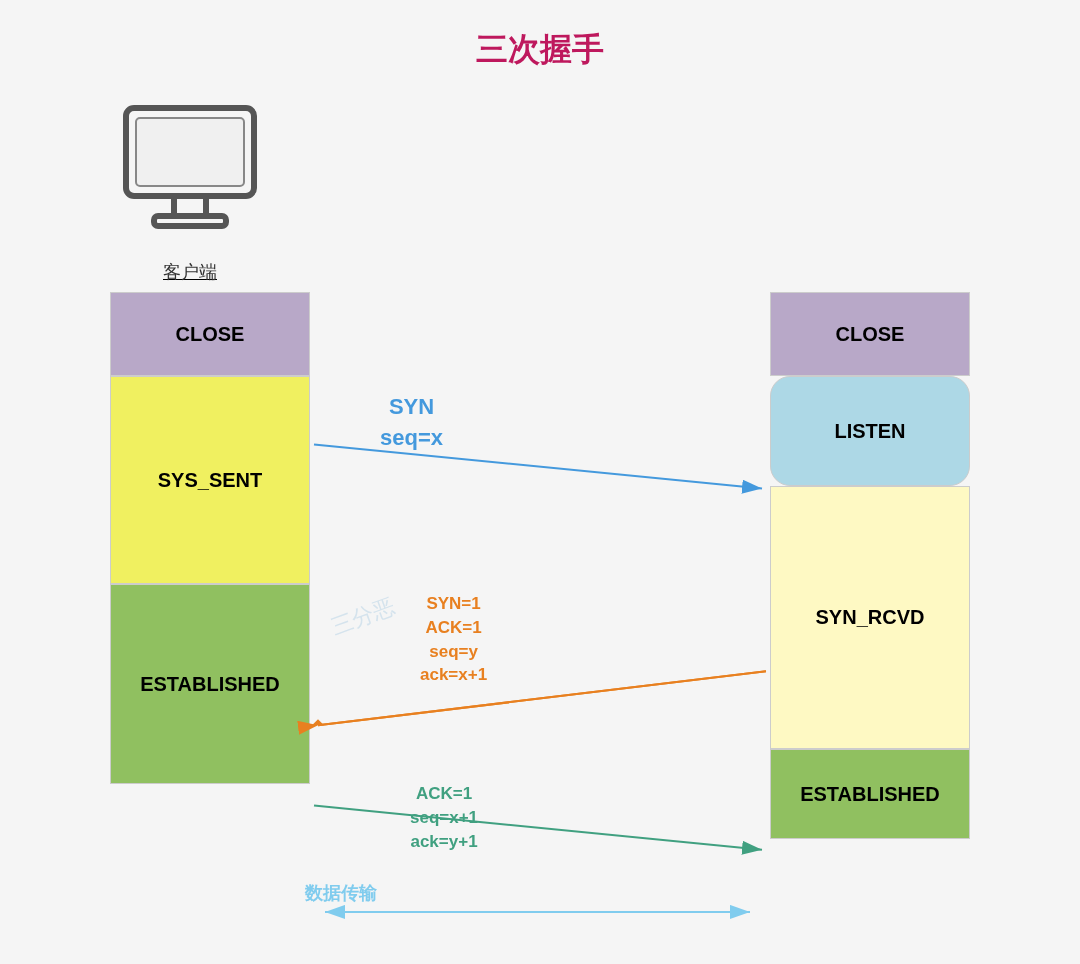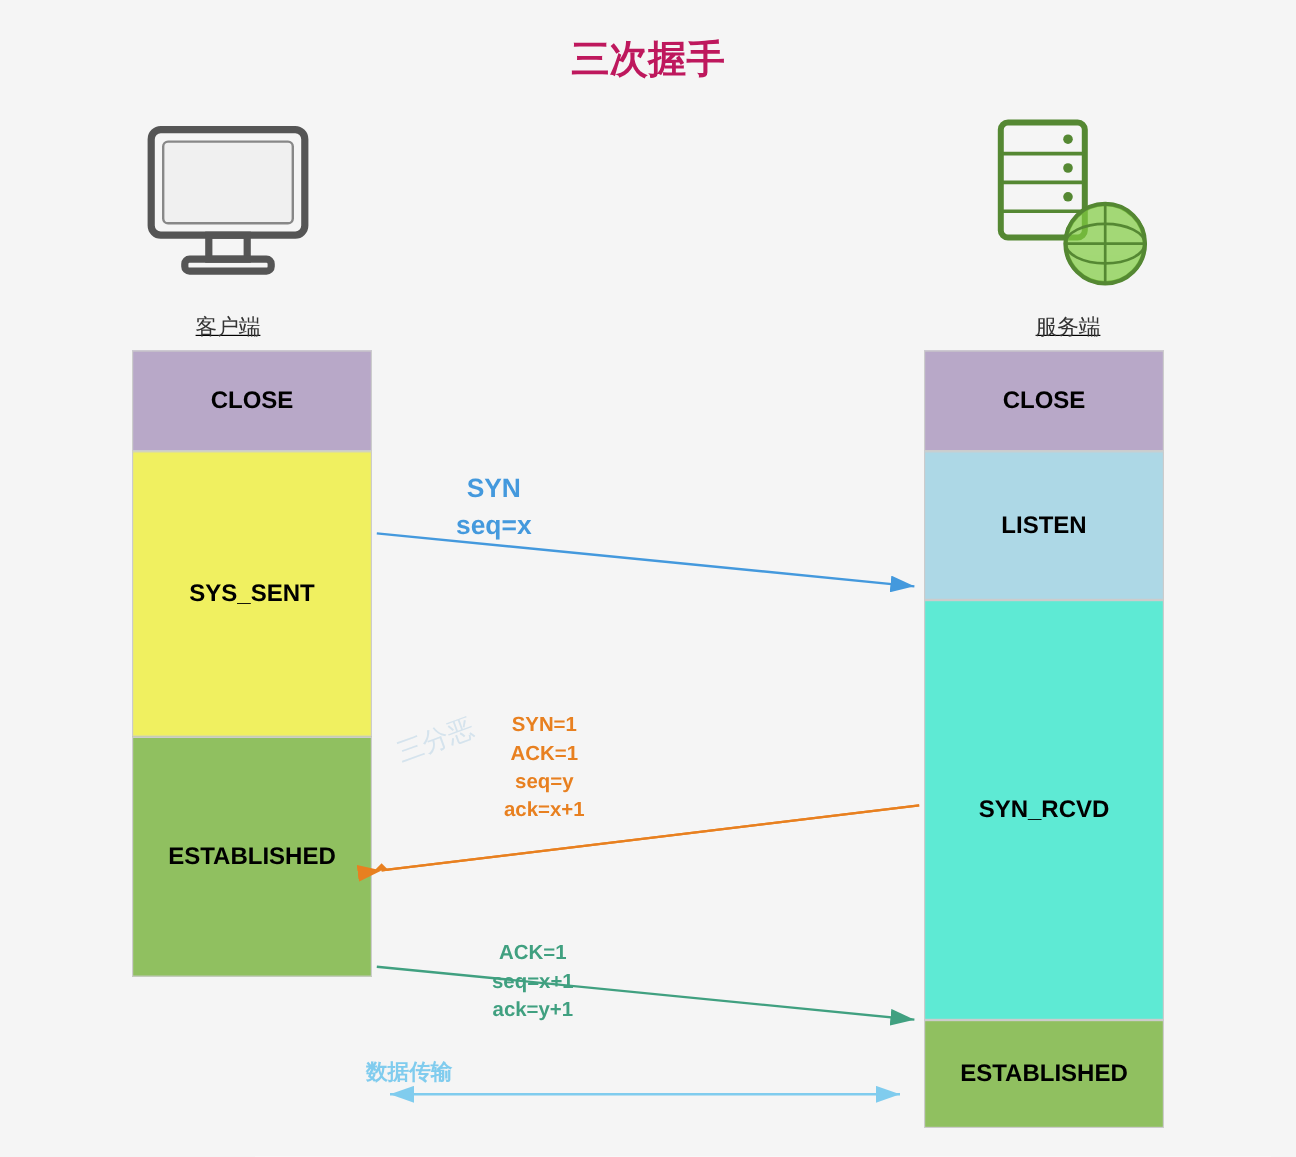--- a/index.html
+++ b/index.html
@@ -88,38 +88,39 @@
       font-size: 20px;
       border: 1px solid #ccc;
     }
 
     .block-close-client {
       background: #b8a8c8;
       height: 84px;
     }
     .block-sys-sent {
       background: #f0f060;
-      height: 238px;
+      height: 208px;
     }
     .block-established-client {
       background: #90c060;
       height: 200px;
     }
 
     .block-close-server {
       background: #b8a8c8;
       height: 84px;
     }
     .block-listen {
       background: #add8e6;
-      height: 124px;
+      height: 110px;
+      border-radius: 20px;
     }
     .block-syn-rcvd {
-      background: #5eead4;
-      height: 350px;
+      background: #fef9c3;
+      height: 263px;
     }
     .block-established-server {
       background: #90c060;
       height: 90px;
     }
 
     
     .arrow-svg {
       position: absolute;
       top: 0;
@@ -192,44 +193,20 @@
 
         <rect x="13" y="13" width="54" height="34" rx="2" fill="#f0f0f0" stroke="#888" stroke-width="1"></rect>
 
         <rect x="32" y="52" width="16" height="10" fill="none" stroke="#555" stroke-width="3"></rect>
 
         <rect x="22" y="62" width="36" height="5" rx="2" fill="none" stroke="#555" stroke-width="3"></rect>
       </svg>
       <span class="icon-label">客户端</span>
     </div>
 
-    <div class="icon-block">
-      <svg viewBox="0 0 80 80">
-
-        <rect x="12" y="5" width="35" height="48" rx="3" fill="none" stroke="#558833" stroke-width="2.5"></rect>
-
-        <line x1="12" y1="18" x2="47" y2="18" stroke="#558833" stroke-width="1.5"></line>
-        <line x1="12" y1="30" x2="47" y2="30" stroke="#558833" stroke-width="1.5"></line>
-        <line x1="12" y1="42" x2="47" y2="42" stroke="#558833" stroke-width="1.5"></line>
-
-        <circle cx="40" cy="12" r="2" fill="#558833"></circle>
-        <circle cx="40" cy="24" r="2" fill="#558833"></circle>
-        <circle cx="40" cy="36" r="2" fill="#558833"></circle>
-
-        <circle cx="56" cy="52" r="22" fill="none" stroke="#558833" stroke-width="2.5" transform="scale(0.75) translate(18, 22)"></circle>
-        <circle cx="56" cy="52" r="22" fill="#80cc40" stroke="#558833" stroke-width="2" transform="scale(0.75) translate(18, 22)" opacity="0.7"></circle>
-
-        <ellipse cx="56" cy="52" rx="22" ry="11" fill="none" stroke="#558833" stroke-width="1.5" transform="scale(0.75) translate(18, 22)"></ellipse>
-
-        <line x1="56" y1="30" x2="56" y2="74" stroke="#558833" stroke-width="1.5" transform="scale(0.75) translate(18, 22)"></line>
-
-        <line x1="34" y1="52" x2="78" y2="52" stroke="#558833" stroke-width="1.5" transform="scale(0.75) translate(18, 22)"></line>
-      </svg>
-      <span class="icon-label">服务端</span>
-    </div>
   </div>
 
   <div class="diagram">
 
     <div class="client-col">
       <div class="state-block block-close-client">
         <span>CLOSE</span>
       </div>
       <div class="state-block block-sys-sent">
         <span>SYS_SENT</span>

